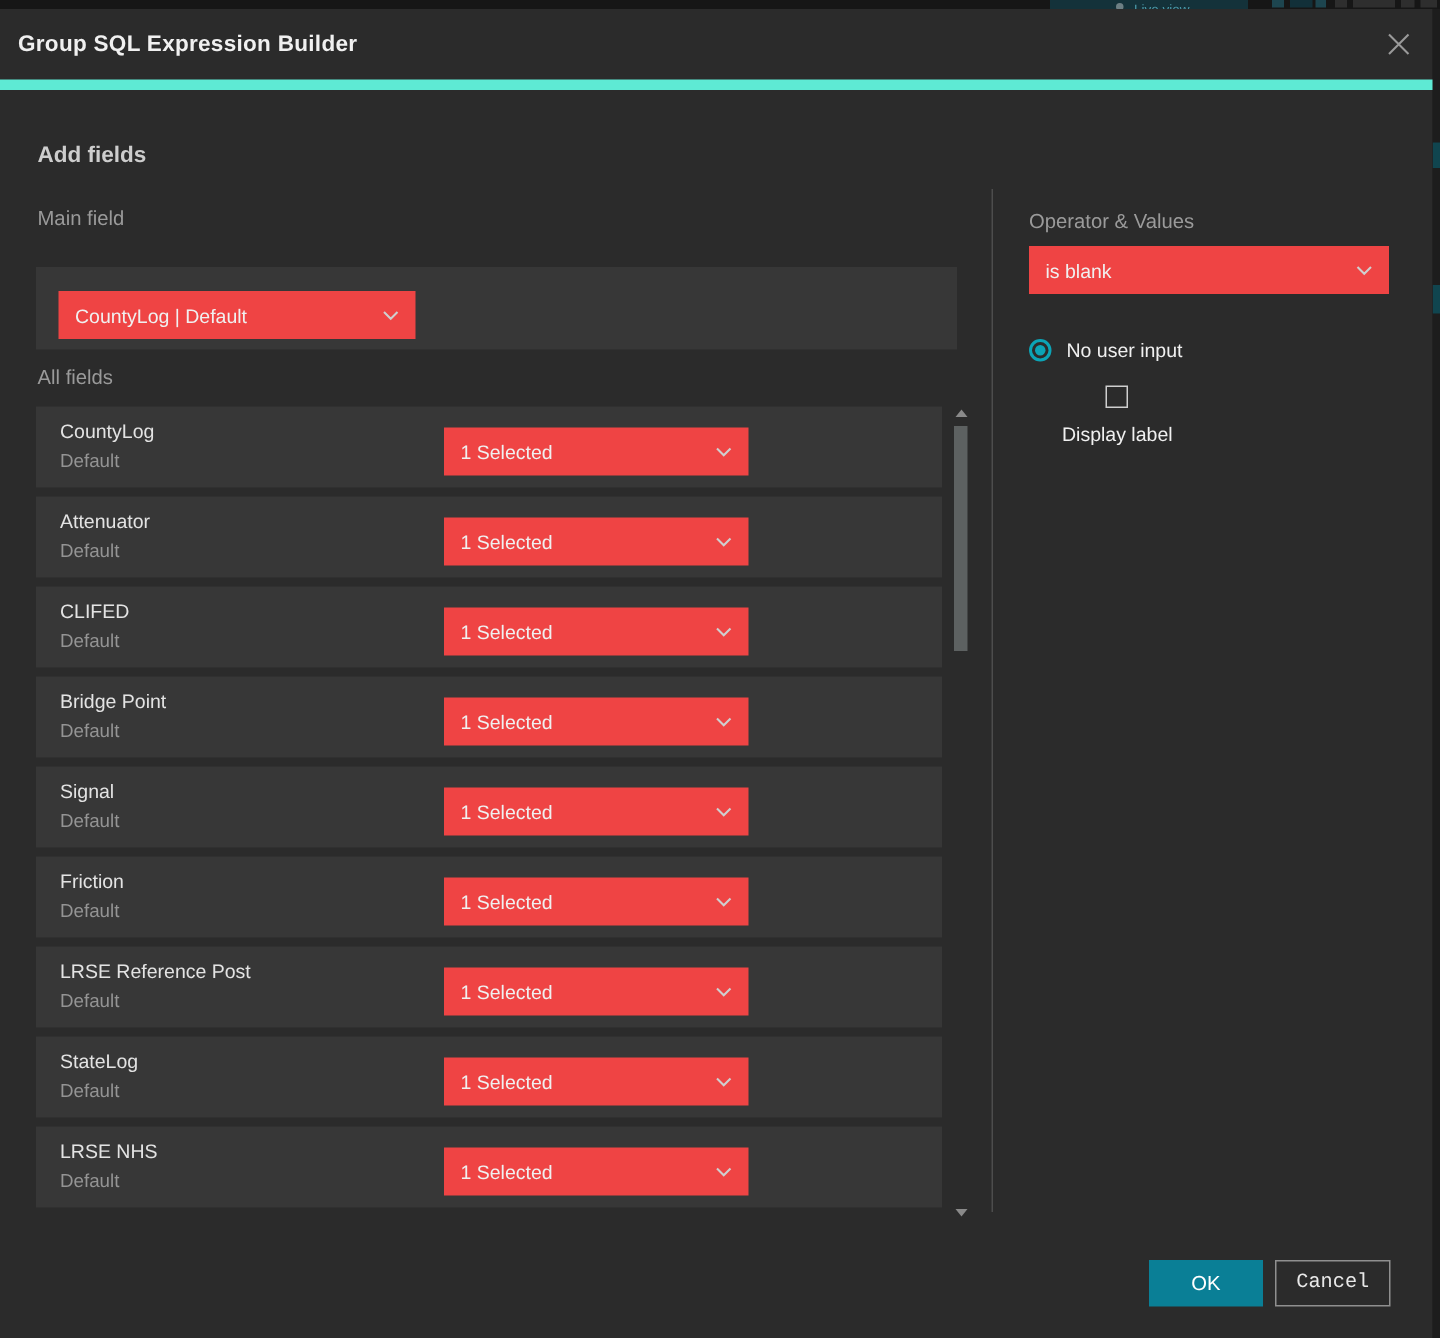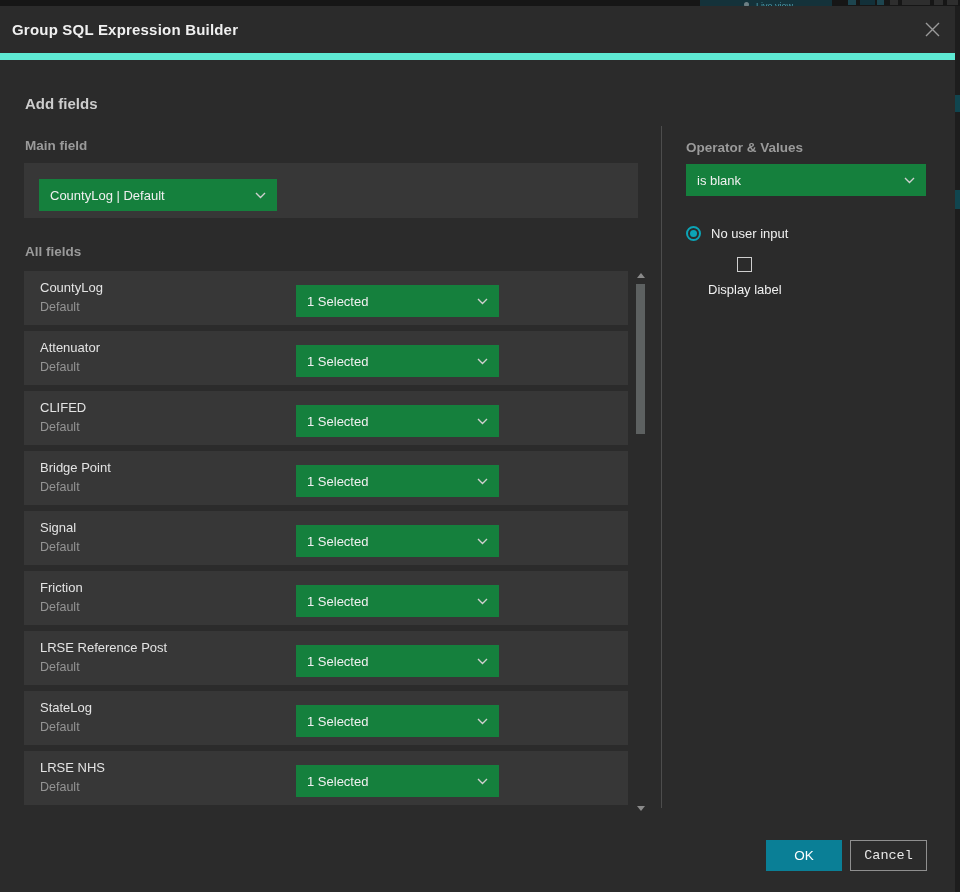--- a/index.html
+++ b/index.html
@@ -16,31 +16,31 @@
   .rfrag{position:absolute;left:0;width:5px;background:#10454f;}
 
   
   .dialog{position:absolute;left:0;top:6px;width:955px;height:886px;background:#2b2b2b;}
   .dlg-header{position:relative;height:47px;border-bottom:7px solid #5eead4;display:flex;align-items:center;}
   .dlg-title{margin-left:12px;font-size:15px;font-weight:700;color:#f0f0f0;letter-spacing:.2px;}
   .close-btn{position:absolute;right:13px;top:13px;width:20px;height:20px;display:flex;align-items:center;
              justify-content:center;cursor:pointer;}
 
   .h-add{position:absolute;left:25px;top:89px;font-size:15px;font-weight:700;color:#cdcdcd;}
-  .sec-label{position:absolute;font-size:13.5px;font-weight:700;color:#9a9a9a;}
-
-  
-  .main-panel{position:absolute;left:24px;top:157px;width:614px;height:55px;background:#373737;}
+  .sec-label{position:absolute;font-size:13.5px;font-weight:400;color:#9a9a9a;}
+
+  
+  .main-panel{position:absolute;left:24px;top:172px;width:614px;height:55px;background:#373737;}
   .list{position:absolute;left:24px;top:265px;width:604px;display:flex;flex-direction:column;gap:6px;}
   .field-row{position:relative;height:54px;background:#373737;}
   .field-name{position:absolute;left:16px;top:9px;font-size:13px;color:#e3e3e3;}
   .field-sub{position:absolute;left:16px;top:29px;font-size:12.5px;color:#949494;}
 
   
-  .dd{background:#15803d;color:#f0f0f0;font-size:13px;display:flex;align-items:center;
+  .dd{background:#ef4444;color:#f0f0f0;font-size:13px;display:flex;align-items:center;
       justify-content:space-between;padding:16px 11px;box-sizing:border-box;cursor:pointer;}
   .dd .chev{flex:0 0 auto;margin-left:8px;display:flex;align-items:center;}
   .dd-main1{position:absolute;left:15px;top:16px;width:238px;height:26px;}
   .dd-main2{position:absolute;left:270px;top:16px;width:206px;height:26px;justify-content:flex-start;}
   .dd-main2 .lbl{flex:1 1 auto;}
   .cal-ico{display:flex;align-items:center;margin-right:9px;}
   .dd-row{position:absolute;left:272px;top:14px;width:203px;height:26px;gap:35px;}
   .dd-op{position:absolute;left:686px;top:158px;width:240px;height:27px;}
 
   

